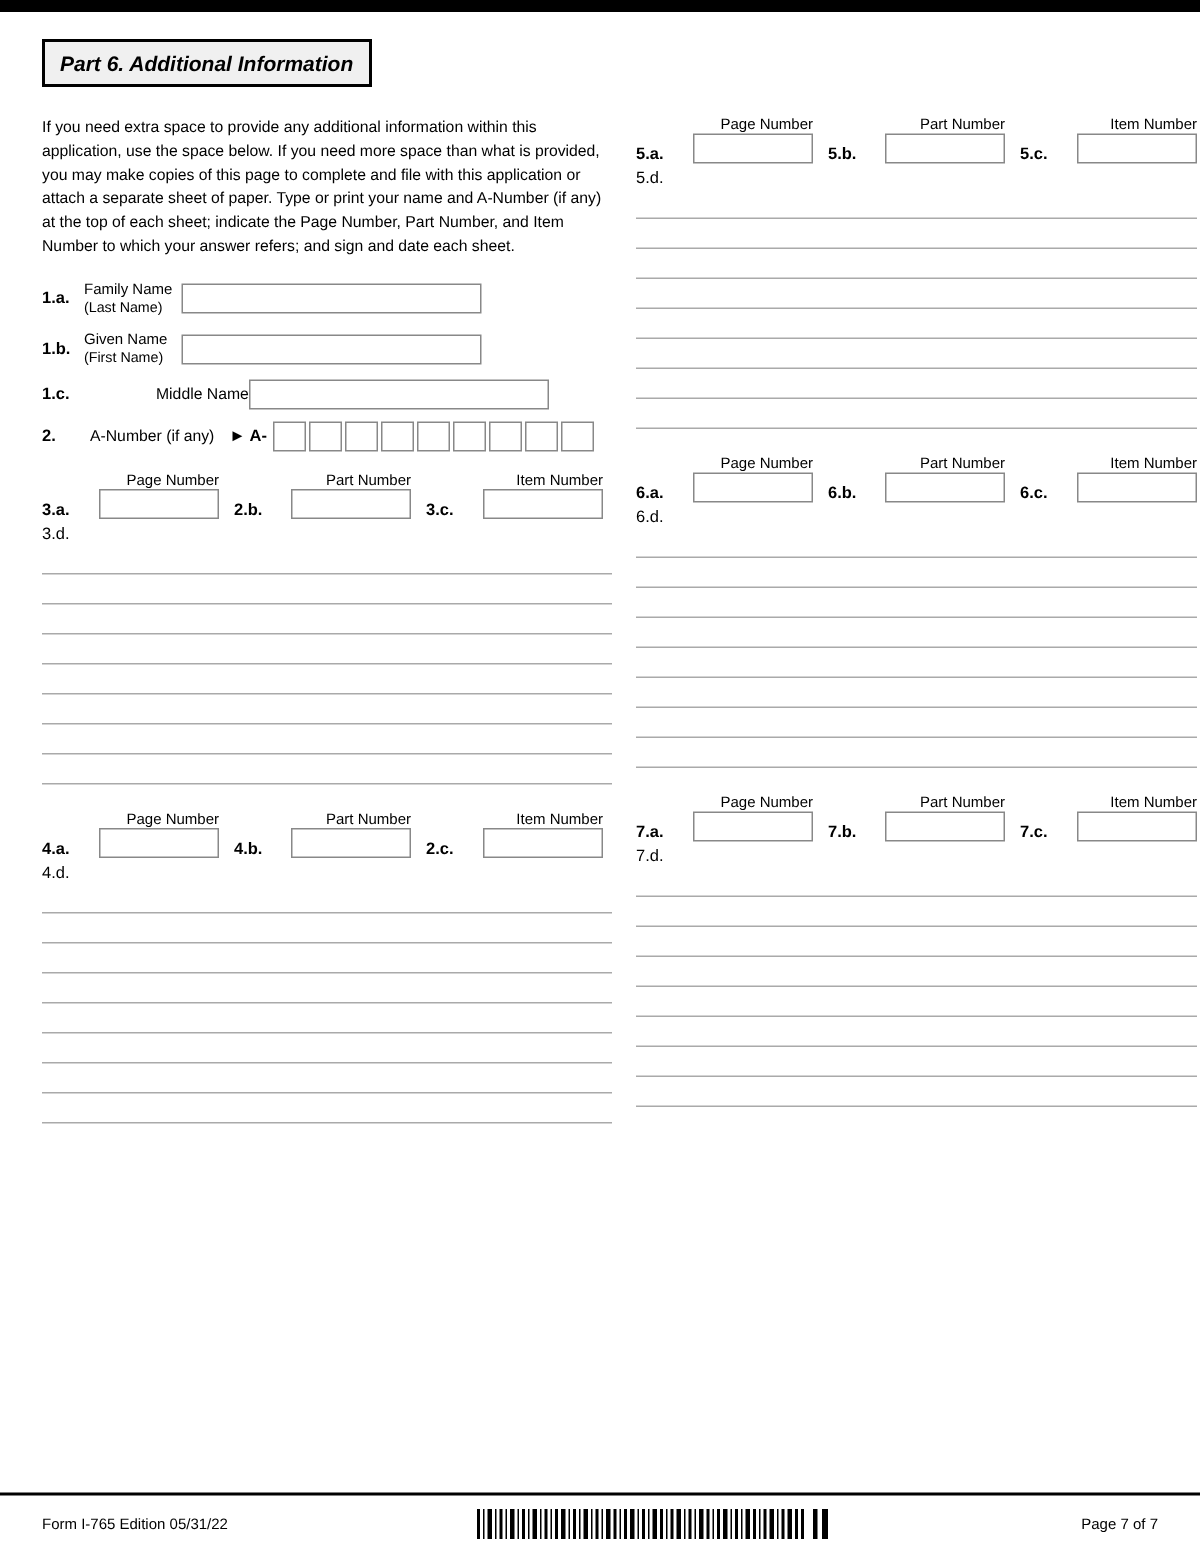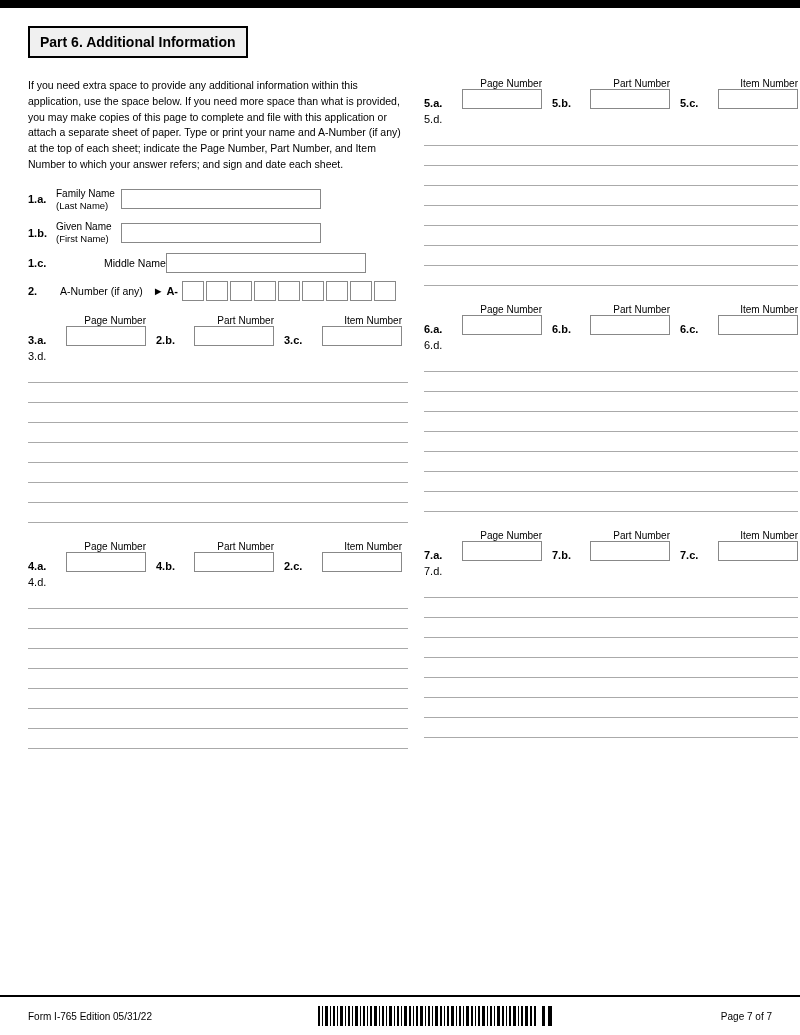--- a/index.html
+++ b/index.html
@@ -151,21 +151,21 @@
       margin-bottom: 8px;
     }
   </style>
 </head>
 <body>
 
 <div class="top-bar"></div>
 
 <div class="page-content">
 
-  <div style="margin-bottom:10px;">
+  <div style="margin-bottom:10px;font-style:italic;">
     <div class="part-header">
       <span class="part-header-text">Part 6.  Additional Information</span>
     </div>
   </div>
 
   <div class="two-col">
 
     <div class="left-col">
       <p class="description-text">If you need extra space to provide any additional information within this application, use the space below.  If you need more space than what is provided, you may make copies of this page to complete and file with this application or attach a separate sheet of paper.  Type or print your name and A-Number (if any) at the top of each sheet; indicate the Page Number, Part Number, and Item Number to which your answer refers; and sign and date each sheet.</p>
 

